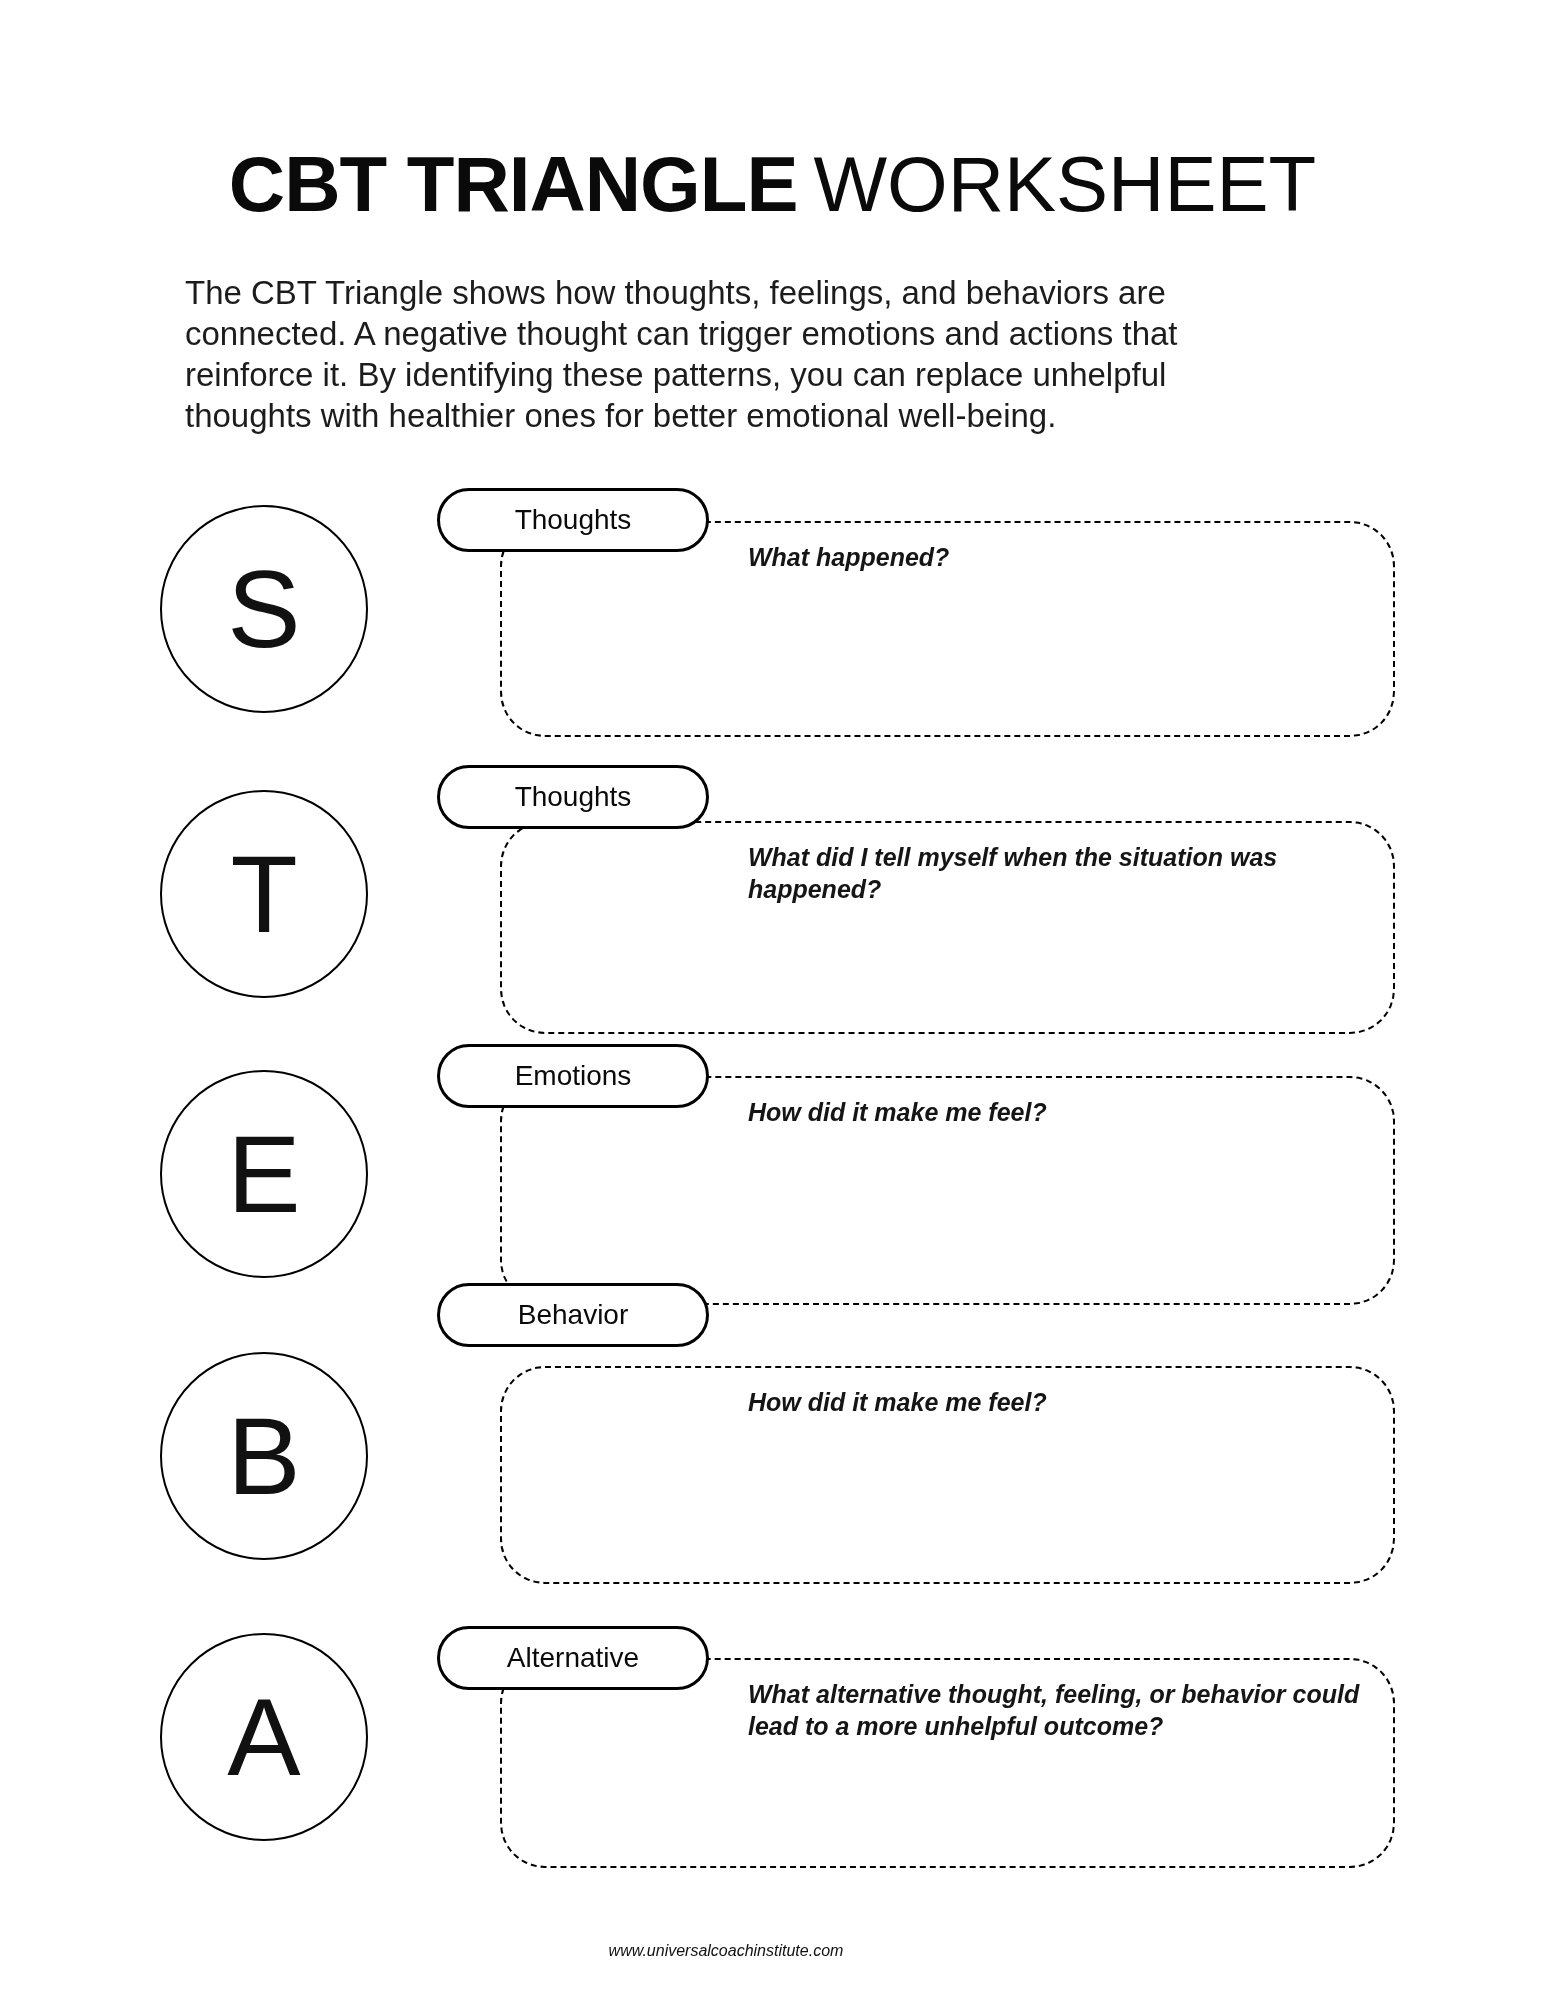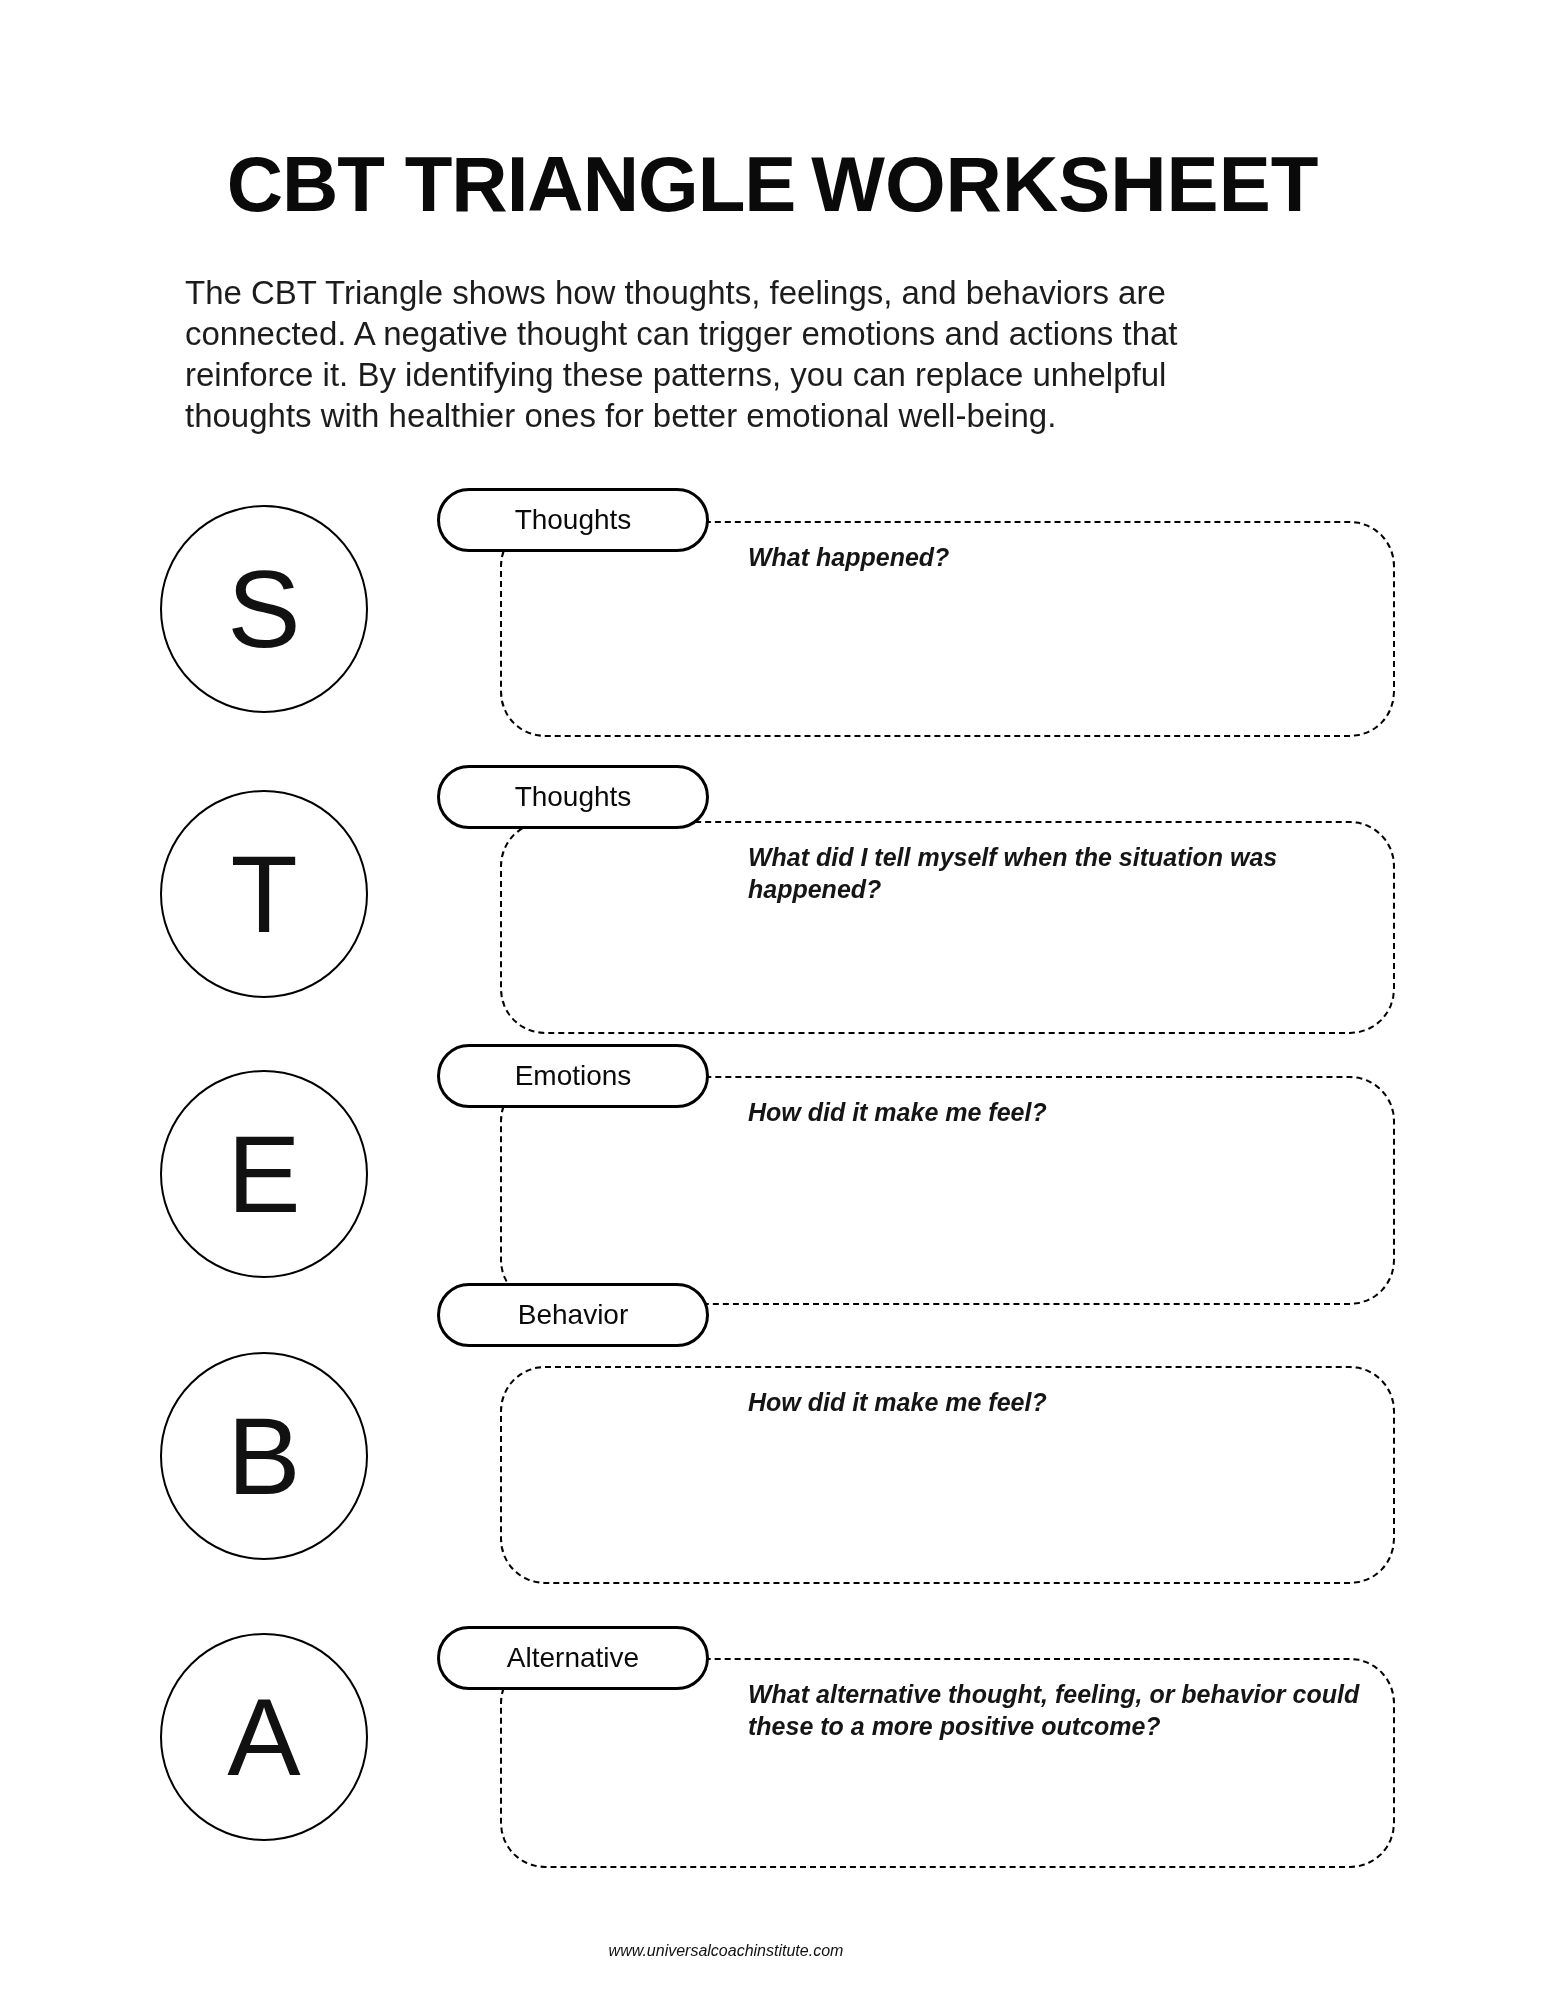--- a/index.html
+++ b/index.html
@@ -22,21 +22,21 @@
     line-height:1.1;
     white-space:nowrap;
     color:#0a0a0a;
   }
   .title-bold{
     font-weight:900;
     letter-spacing:-1px;
     margin-right:16px;
   }
   .title-light{
-    font-weight:700;
+    font-weight:400;
     letter-spacing:0px;
     margin-top:6px;
   }
   
   .intro{
     position:absolute;
     top:272px; left:185px; width:1240px;
     font-size:33px;
     line-height:41px;
     font-weight:400;
@@ -156,21 +156,21 @@
     <div class="prompt">How did it make me feel?</div>
   </div>
   <div class="pill" style="top:1283px">
     <span>Behavior</span>
   </div>
 
   <div class="circle" style="top:1633px">
     <span>A</span>
   </div>
   <div class="dashed-box" style="top:1658px;height:210px">
-    <div class="prompt">What alternative thought, feeling, or behavior could these to a more positive outcome?</div>
+    <div class="prompt">What alternative thought, feeling, or behavior could lead to a more unhelpful outcome?</div>
   </div>
   <div class="pill" style="top:1626px">
     <span>Alternative</span>
   </div>
 
   <div class="footer">www.universalcoachinstitute.com</div>
 
 </div>
 
 </body></html>

